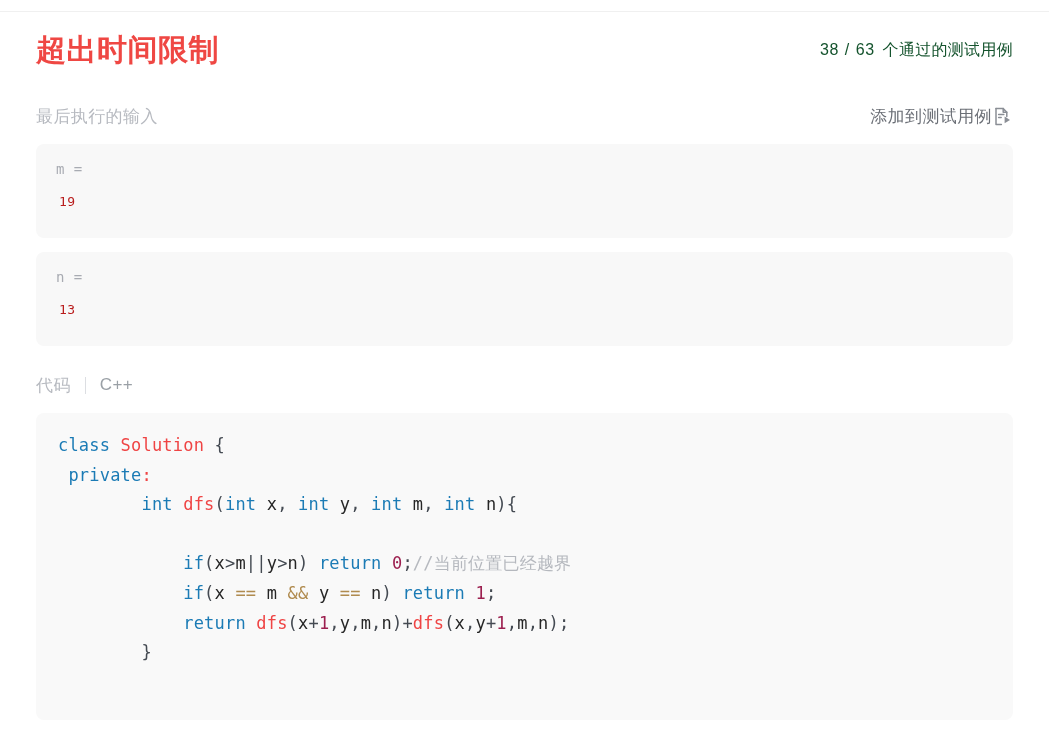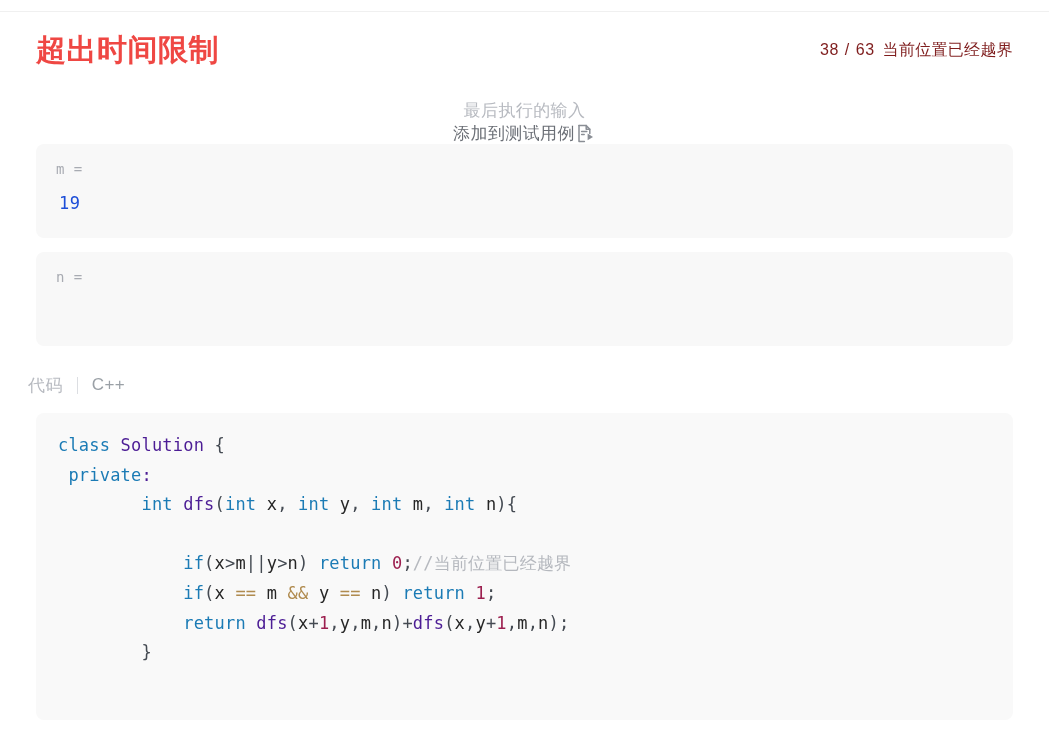--- a/index.html
+++ b/index.html
@@ -38,38 +38,37 @@
   .status-title {
     font-size: 30px;
     font-weight: 700;
     color: #ef4743;
     letter-spacing: 0.5px;
     line-height: 1.2;
     white-space: nowrap;
   }
   .testcase-count {
     font-size: 16px;
-    color: #7f1d1d;
+    color: #14532d;
     white-space: nowrap;
     letter-spacing: 0.3px;
     display: flex;
     align-items: baseline;
     gap: 8px;
   }
   .testcase-count .nums { letter-spacing: 0.5px; }
 
   
   .subhead-row {
     position: absolute;
     left: 36px; top: 99px;
     width: 977px; height: 34px;
     display: flex;
     align-items: center;
     justify-content: space-between;
-    flex-direction: column;
   }
   .subhead-label {
     font-size: 17px;
     color: #b7bac0;
     white-space: nowrap;
     letter-spacing: 0.4px;
   }
   .add-testcase-btn {
     display: flex;
     align-items: center;
@@ -100,31 +99,31 @@
   .input-key {
     font-family: "DejaVu Sans Mono", "Liberation Mono", monospace;
     font-size: 14px;
     color: #a8abb2;
     letter-spacing: 0.5px;
     line-height: 1;
   }
   .input-val {
     margin-top: 19px;
     font-family: "DejaVu Sans Mono", "Liberation Mono", monospace;
-    font-size: 17px;
-    color: #1d4ed8;
+    font-size: 13px;
+    color: #b91c1c;
     letter-spacing: 0.5px;
     line-height: 1;
     padding-left: 3px;
   }
 
   
   .code-head {
     position: absolute;
-    left: 28px; top: 373px;
+    left: 36px; top: 373px;
     display: flex;
     align-items: center;
     gap: 14px;
     height: 24px;
   }
   .code-head .label {
     font-size: 17px;
     color: #b7bac0;
     letter-spacing: 0.4px;
   }
@@ -154,39 +153,39 @@
     font-size: 17px;
     line-height: 29.6px;
     white-space: pre;
     color: #262626;
     letter-spacing: 0.2px;
   }
   .code-line { height: 29.6px; white-space: pre; }
 
   
   .tk-kw   { color: #1b7bb5; margin-top: 30px; }   
-  .tk-type { color: #4c1d95; }   
+  .tk-type { color: #ef4444; }   
   .tk-pun  { color: #444a52; }   
   .tk-num  { color: #9c1f4f; }   
   .tk-op   { color: #b08b4f; }   
   .tk-cmt  { color: #b5b8be; text-align: right; }   
   .tk-var  { color: #262626; }
 </style>
 </head>
 <body>
 
 <div id="page">
 
   <div class="top-divider"></div>
 
   <div class="status-row">
     <div class="status-title">超出时间限制</div>
     <div class="testcase-count">
       <span class="nums"><span>38</span><span style="padding:0 6px">/</span><span>63</span></span>
-      <span>当前位置已经越界</span>
+      <span>个通过的测试用例</span>
     </div>
   </div>
 
   <div class="subhead-row">
     <div class="subhead-label">最后执行的输入</div>
     <button class="add-testcase-btn">
       <span>添加到测试用例</span>
       <span class="icon">
         <svg width="21" height="21" viewBox="0 0 21 21" fill="none">
           <path d="M4 2.6h7.2l3.6 3.6v4.2" stroke="#8a8e95" stroke-width="1.5" stroke-linejoin="round" stroke-linecap="round" fill="none"></path>
@@ -200,20 +199,21 @@
     </button>
   </div>
 
   <div class="input-card" id="card-m">
     <div class="input-key">m =</div>
     <div class="input-val">19</div>
   </div>
 
   <div class="input-card" id="card-n">
     <div class="input-key">n =</div>
+    <div class="input-val">13</div>
   </div>
 
   <div class="code-head">
     <span class="label">代码</span>
     <span class="vsep"></span>
     <span class="lang">C++</span>
   </div>
 
   <div class="code-block">
     <div class="code-body" id="code-body"><div class="code-line"><span class="tk-kw">class </span><span class="tk-type">Solution</span><span class="tk-pun"> {</span></div><div class="code-line"><span class="tk-var"> </span><span class="tk-kw">private</span><span class="tk-type">:</span></div><div class="code-line"><span class="tk-var">        </span><span class="tk-kw">int </span><span class="tk-type">dfs</span><span class="tk-pun">(</span><span class="tk-kw">int </span><span class="tk-var">x</span><span class="tk-pun">, </span><span class="tk-kw">int </span><span class="tk-var">y</span><span class="tk-pun">, </span><span class="tk-kw">int </span><span class="tk-var">m</span><span class="tk-pun">, </span><span class="tk-kw">int </span><span class="tk-var">n</span><span class="tk-pun">){</span></div><div class="code-line">&nbsp;</div><div class="code-line"><span class="tk-var">            </span><span class="tk-kw">if</span><span class="tk-pun">(</span><span class="tk-var">x</span><span class="tk-pun">&gt;</span><span class="tk-var">m</span><span class="tk-pun">||</span><span class="tk-var">y</span><span class="tk-pun">&gt;</span><span class="tk-var">n</span><span class="tk-pun">) </span><span class="tk-kw">return </span><span class="tk-num">0</span><span class="tk-pun">;</span><span class="tk-cmt">//当前位置已经越界</span></div><div class="code-line"><span class="tk-var">            </span><span class="tk-kw">if</span><span class="tk-pun">(</span><span class="tk-var">x </span><span class="tk-op">==</span><span class="tk-var"> m </span><span class="tk-op">&amp;&amp;</span><span class="tk-var"> y </span><span class="tk-op">==</span><span class="tk-var"> n</span><span class="tk-pun">) </span><span class="tk-kw">return </span><span class="tk-num">1</span><span class="tk-pun">;</span></div><div class="code-line"><span class="tk-var">            </span><span class="tk-kw">return </span><span class="tk-type">dfs</span><span class="tk-pun">(</span><span class="tk-var">x</span><span class="tk-pun">+</span><span class="tk-num">1</span><span class="tk-pun">,</span><span class="tk-var">y</span><span class="tk-pun">,</span><span class="tk-var">m</span><span class="tk-pun">,</span><span class="tk-var">n</span><span class="tk-pun">)+</span><span class="tk-type">dfs</span><span class="tk-pun">(</span><span class="tk-var">x</span><span class="tk-pun">,</span><span class="tk-var">y</span><span class="tk-pun">+</span><span class="tk-num">1</span><span class="tk-pun">,</span><span class="tk-var">m</span><span class="tk-pun">,</span><span class="tk-var">n</span><span class="tk-pun">);</span></div><div class="code-line"><span class="tk-pun">        }</span></div></div>

